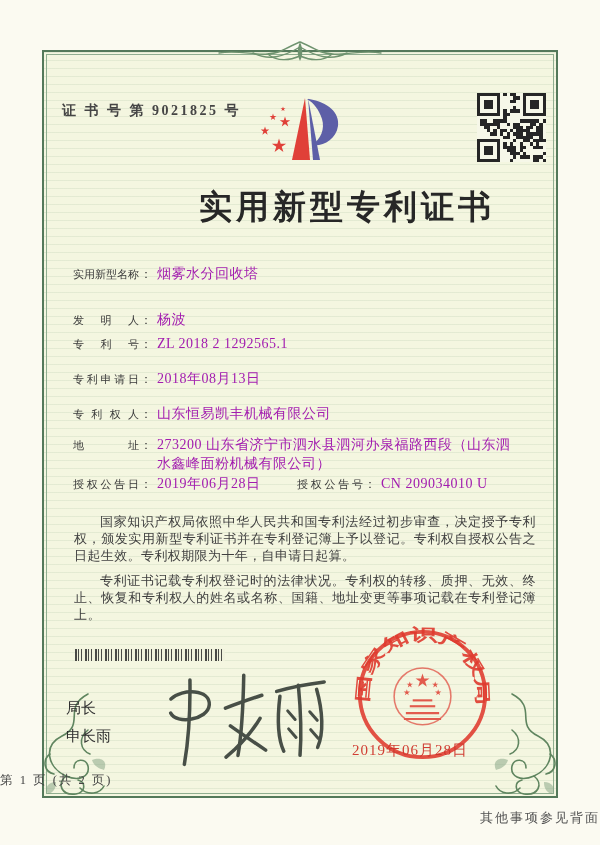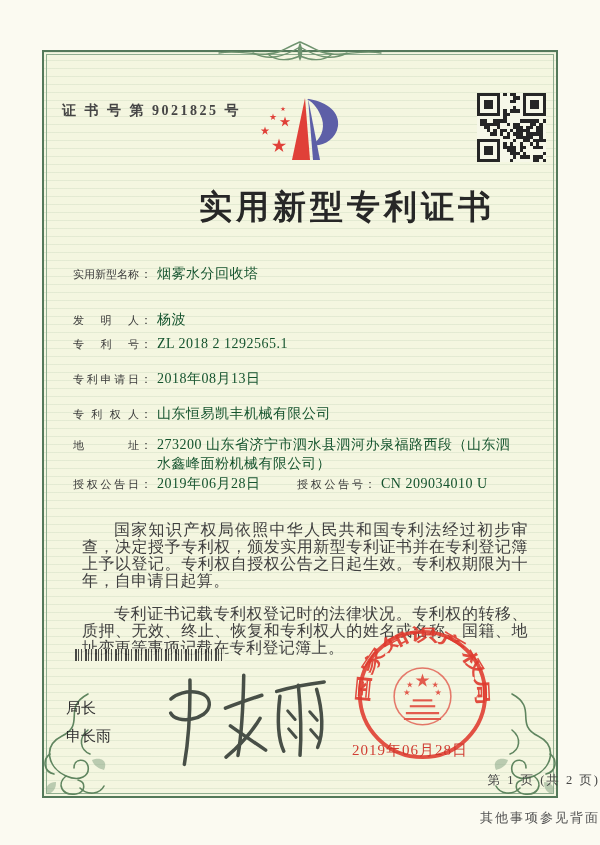--- a/index.html
+++ b/index.html
@@ -34,51 +34,51 @@
     left:0;top:185px;width:100%;text-align:center;margin:0;
     font-size:33px;font-weight:600;letter-spacing:4px;color:#272727;padding-left:47px;
   }
   
   .row{left:73px;white-space:nowrap;color:#333;}
   .row .lbl{
     display:inline-block;width:66px;font-size:11px;color:#3a3a3a;
     text-align:justify;text-align-last:justify;vertical-align:baseline;
   }
   .row .colon{font-size:12px;color:#3a3a3a;margin:0 5px 0 1px;}
-  .row .val{font-size:14px;color:#14532d;letter-spacing:0.5px;}
+  .row .val{font-size:14px;color:#a21caf;letter-spacing:0.5px;}
   .row.address{white-space:normal;}
   .row.address .val{
     display:inline-block;width:356px;vertical-align:top;line-height:19px;
   }
   .grant-no-group{position:absolute;left:224px;top:0;white-space:nowrap;}
   
   .paras{left:66px;top:505px;width:478px;color:#3f3f3f;}
   .paras p{
-    margin:16px;font-size:16px;line-height:17px;letter-spacing:0.4px;
+    margin:8px;font-size:13px;line-height:17px;letter-spacing:0.4px;
     text-indent:2em;text-align:justify;
   }
   
   .barcode{
     left:75px;top:649px;width:150px;height:12px;
     background:repeating-linear-gradient(90deg,
       #2c2c2c 0 2px,#f0f2dc 2px 3px,#2c2c2c 3px 4px,#f0f2dc 4px 6px,
       #2c2c2c 6px 7px,#f0f2dc 7px 10px);
     opacity:.85;
   }
   
   .director{left:66px;top:694px;font-size:15px;color:#2e2e2e;line-height:28px;}
   .sig{left:160px;top:663px;transform:rotate(-3deg);}
   
   .seal{left:354px;top:626px;}
   .seal-date{
     left:352px;top:741px;font-size:15px;color:#cf352b;letter-spacing:1px;
     white-space:nowrap;opacity:.95;
   }
   
-  .page-info{left:0;top:772px;width:100%;text-align:right;
+  .page-info{left:0;top:772px;width:100%;text-align:left;
     font-size:12.5px;letter-spacing:2px;color:#454545;}
   .back-note{left:0;top:809px;width:100%;text-align:right;
     font-size:13px;letter-spacing:2px;color:#525252;}
   .orn{color:#6f936f;}
   .orn-br{transform:scaleX(-1);}
   svg{display:block;}
 </style>
 </head>
 <body>
 

